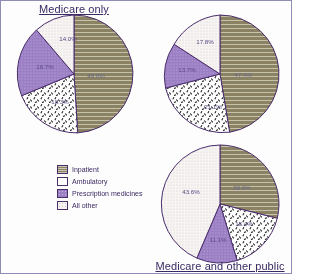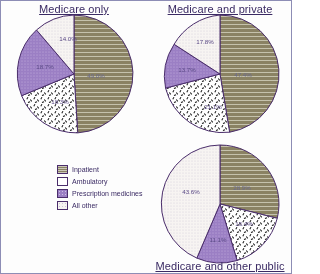--- a/index.html
+++ b/index.html
@@ -138,21 +138,20 @@
 
         <text class="plabel plabel-dark" x="84" y="64">49.0%</text>
         <text class="plabel" x="48" y="90">18.3%</text>
         <text class="plabel" x="33" y="55">18.7%</text>
         <text class="plabel" x="56" y="27">14.0%</text>
       </svg>
     </div>
   </div>
 
   <div class="panel" style="left:146px;top:0px;width:146px;height:137px;">
-    <div class="chart-title" style="top:2px;">Medicare and private</div>
     <div class="pie-wrap" style="left:11px;top:11px;">
       <svg width="124" height="124" viewBox="0 0 124 124">
         <defs>
           <pattern id="p-inpatient-2" patternUnits="userSpaceOnUse" width="6" height="4">
             <rect width="6" height="4" fill="#8a8263"></rect>
             <rect width="6" height="1" y="0" fill="#d8d6c4" opacity="0.75"></rect>
           </pattern>
           <pattern id="p-ambulatory-2" patternUnits="userSpaceOnUse" width="7" height="7">
             <rect width="7" height="7" fill="#ffffff"></rect>
             <rect x="1" y="1" width="1" height="2.4" fill="#101010" transform="rotate(28 1.5 2)"></rect>

